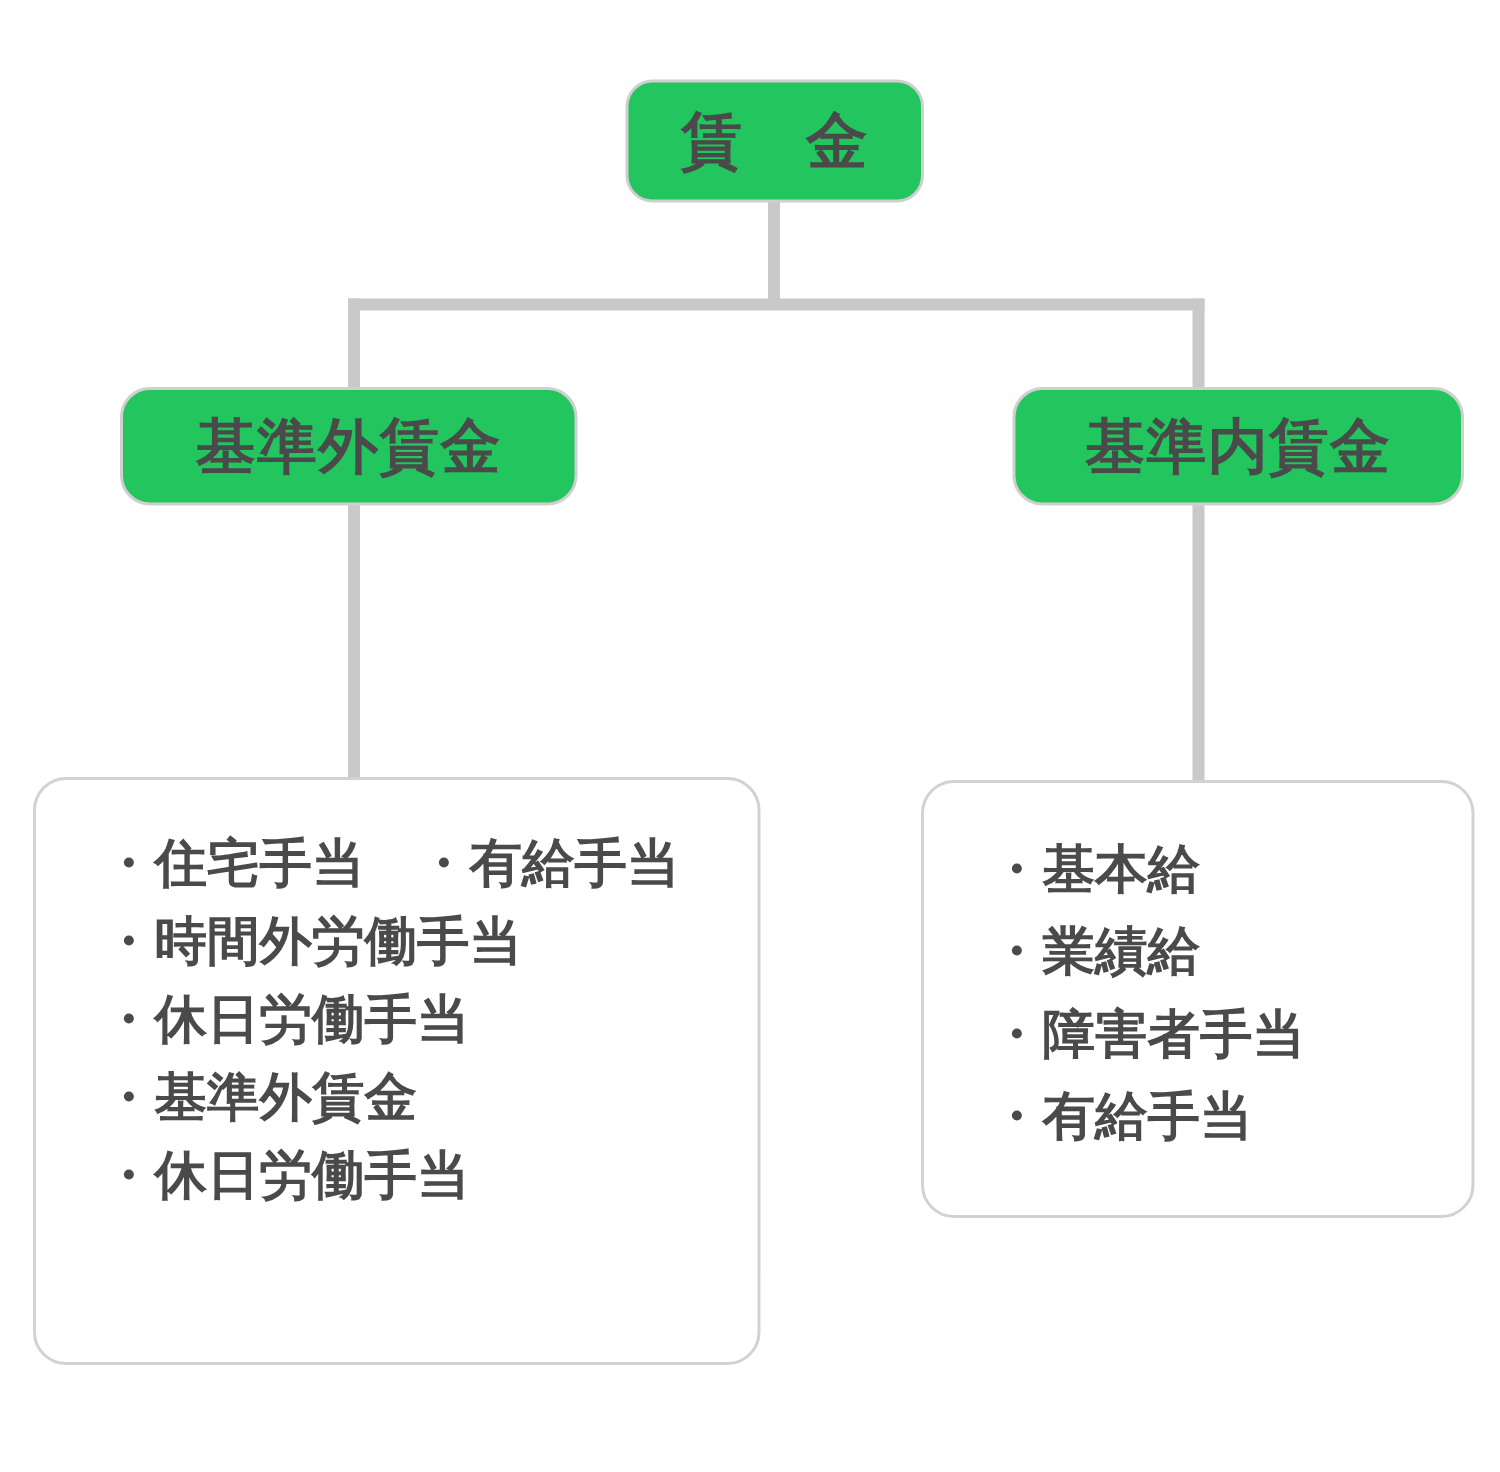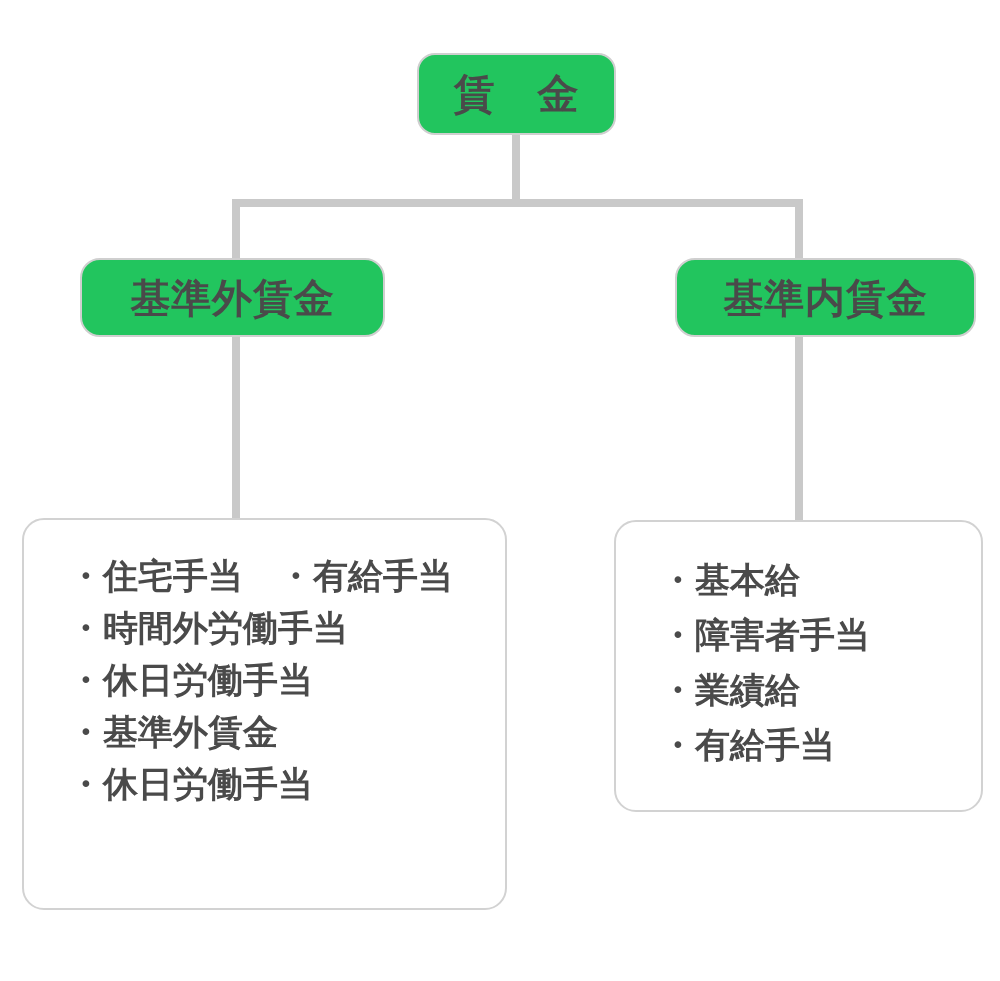--- a/index.html
+++ b/index.html
@@ -134,19 +134,19 @@
       <li class="list-item">・時間外労働手当</li>
       <li class="list-item">・休日労働手当</li>
       <li class="list-item">・基準外賃金</li>
       <li class="list-item">・休日労働手当</li>
     </ul>
   </div>
 
   <div class="listbox right">
     <ul class="list">
       <li class="list-item">・基本給</li>
+      <li class="list-item">・業績給</li>
       <li class="list-item">・障害者手当</li>
-      <li class="list-item">・業績給</li>
       <li class="list-item">・有給手当</li>
     </ul>
   </div>
 
 </div>
 
 </body></html>

